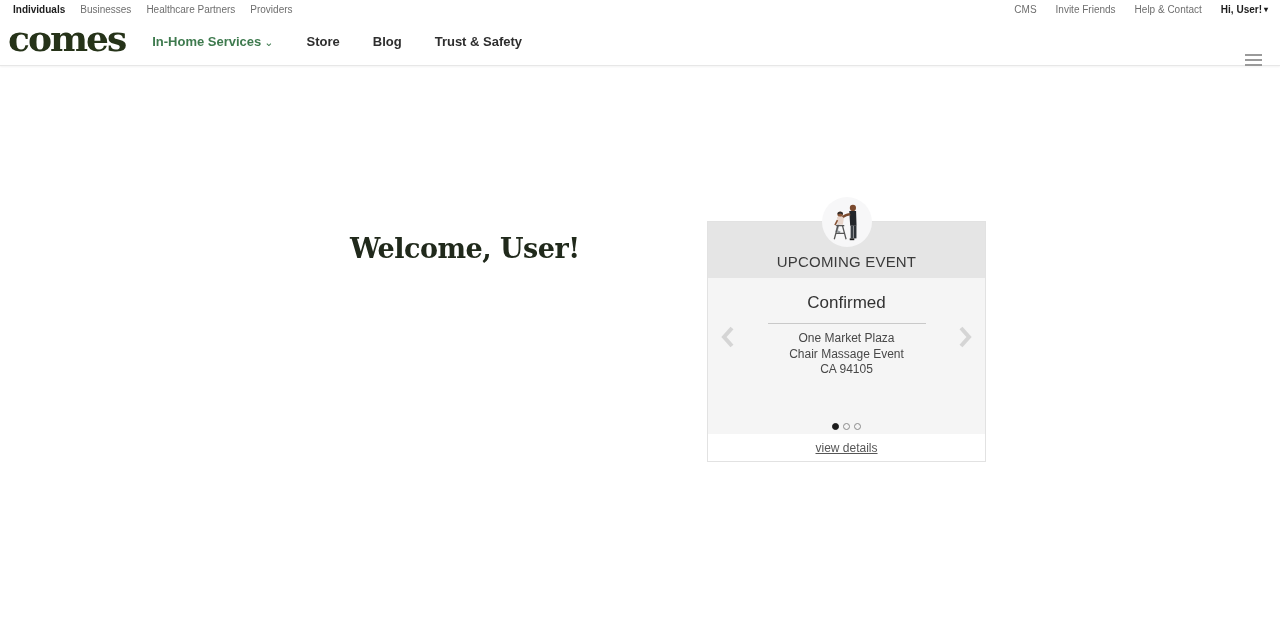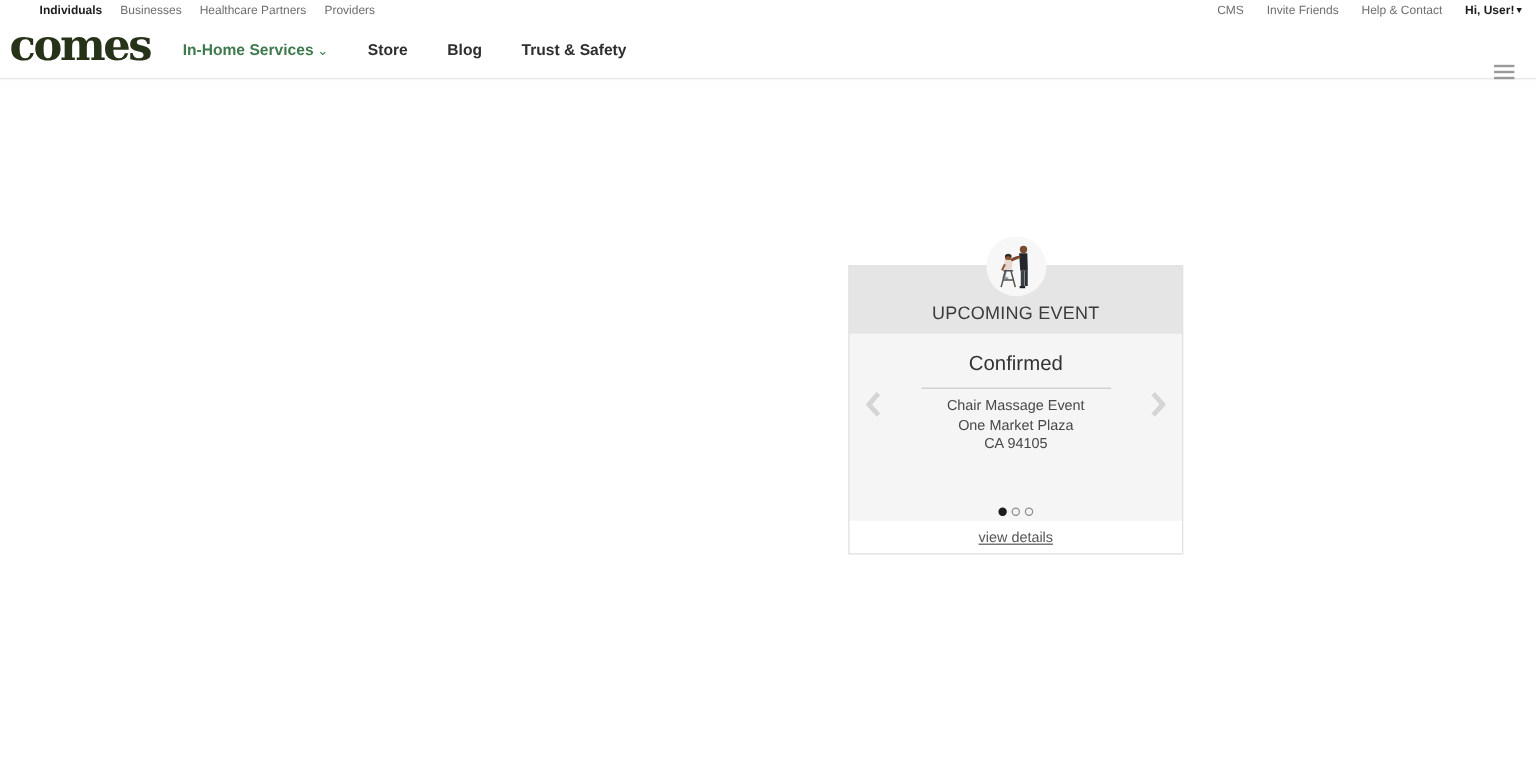--- a/index.html
+++ b/index.html
@@ -1,21 +1,21 @@
 <!DOCTYPE html>
 <html><head>
 <meta charset="utf-8">
 <style>
   * { margin:0; padding:0; box-sizing:border-box; }
   html,body { width:1280px; height:638px; background:#ffffff; overflow:hidden;
               font-family:"Liberation Sans", sans-serif; -webkit-font-smoothing:antialiased; }
 
   
   .topbar { display:flex; justify-content:space-between; align-items:center;
-            height:17px; padding:2px 12px 0 13px; font-size:10px; color:#6e6e6e;margin-left:20px; }
+            height:17px; padding:2px 12px 0 13px; font-size:10px; color:#6e6e6e; }
   .topbar-group { display:flex; align-items:center; }
   .topbar-left .tlink { margin-right:15px; cursor:pointer; }
   .topbar-right .tlink { margin-left:19px; cursor:pointer; }
   .tlink.active { color:#1d1d1d; font-weight:bold; }
   .user-menu { margin-left:19px; color:#1d1d1d; font-weight:bold; cursor:pointer; }
   .user-menu .caret { font-size:8px; position:relative; top:-1px; margin-left:2px; }
 
   
   .navbar { position:relative; height:49px; display:flex; align-items:center;
             padding-left:8px; border-bottom:1px solid #e7e7e7;
@@ -95,20 +95,21 @@
   </div>
   <div class="hamburger">
     <div class="bar"></div>
     <div class="bar"></div>
     <div class="bar"></div>
   </div>
 </div>
 
 <div class="content">
 
+  <h1 class="welcome-title">Welcome, User!</h1>
 
 
   <div class="event-card">
 
     <div class="card-icon-circle">
       <svg width="38" height="40" viewBox="0 0 40 44">
 
         <circle cx="26.5" cy="6.5" r="3.4" fill="#7b4a2e"></circle>
         <path d="M22.5 10 L30 10 L30.5 26 L23.5 26 Z" fill="#23262a"></path>
         <path d="M23 12 Q17 13 14.5 15.5 L15.5 17.8 Q19.5 15.2 24 14.6 Z" fill="#7b4a2e"></path>
@@ -126,22 +127,22 @@
         <path d="M10 26 L6 41 M15 26 L19 41 M7.6 34.5 L17.6 34.5" stroke="#555" stroke-width="1.4" fill="none"></path>
       </svg>
     </div>
 
     <div class="card-header">UPCOMING EVENT</div>
 
     <div class="card-body">
       <div class="status-title">Confirmed</div>
       <hr class="status-divider">
       <div class="event-details">
+        <div>One Market Plaza</div>
         <div>Chair Massage Event</div>
-        <div>One Market Plaza</div>
         <div>CA 94105</div>
       </div>
       <div class="carousel-dots">
           <span class="dot active"></span>
           <span class="dot"></span>
           <span class="dot"></span>
         </div>
     </div>
 
     <div class="carousel-arrow left">

